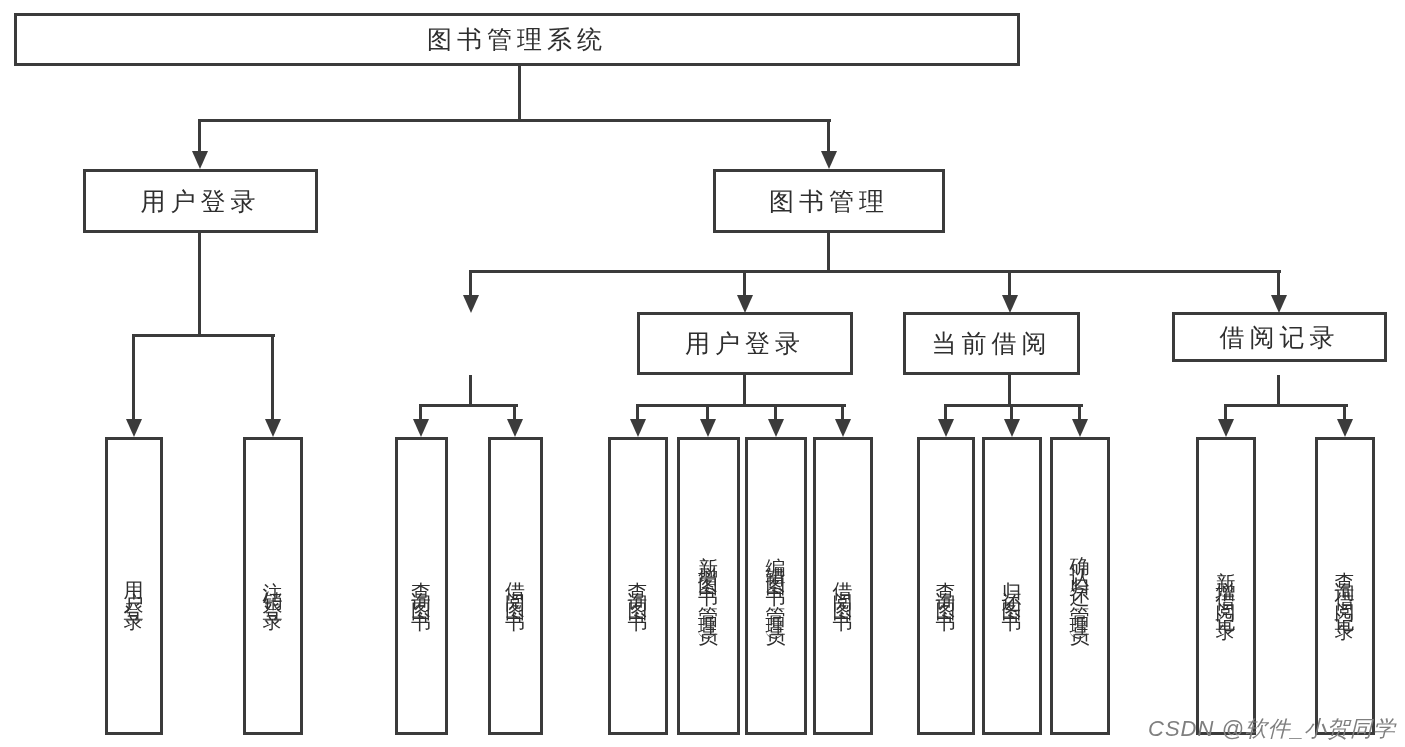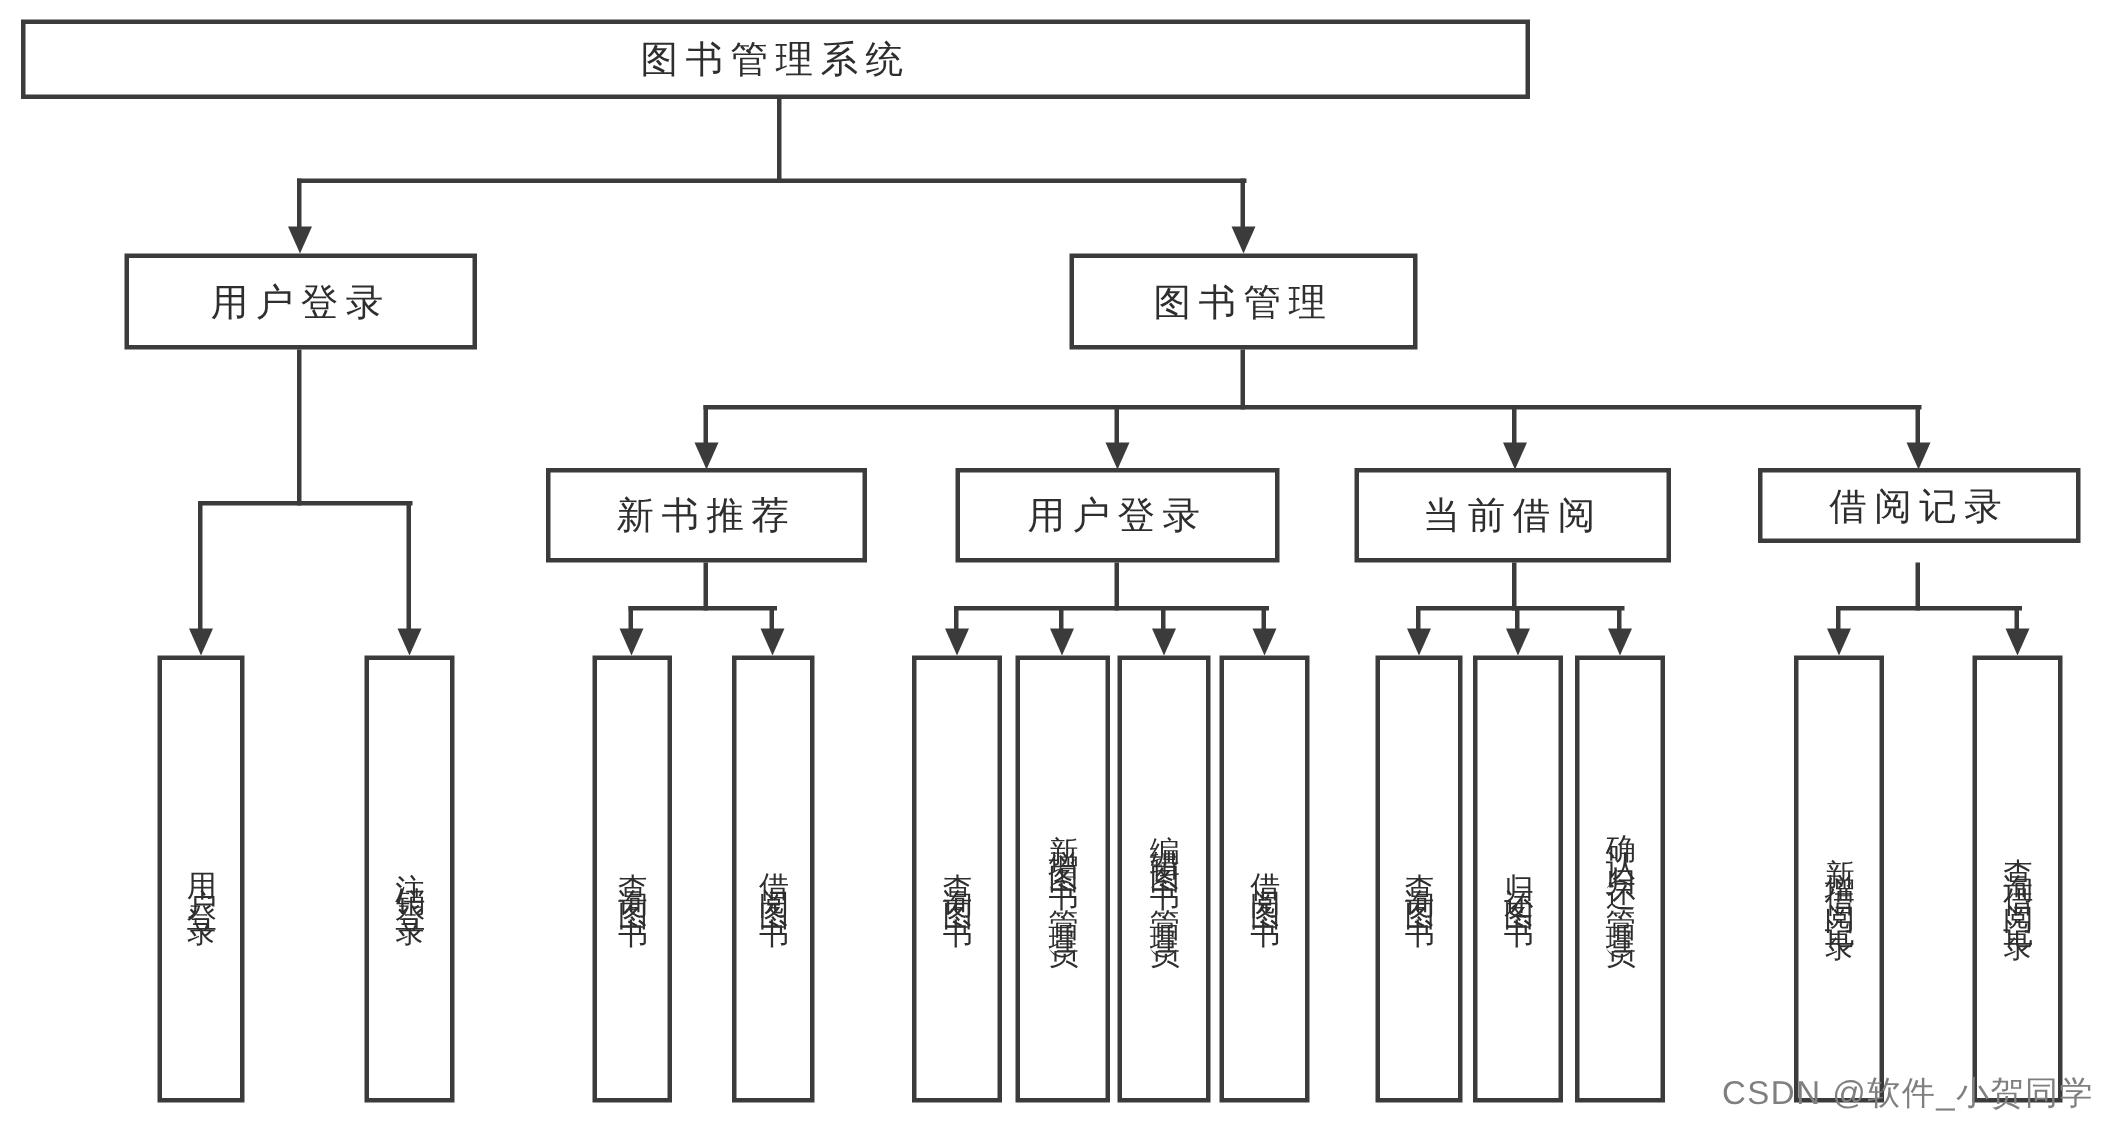--- a/index.html
+++ b/index.html
@@ -38,20 +38,21 @@
     border-left: 8px solid transparent;
     border-right: 8px solid transparent;
     border-top: 18px solid #3b3b3b;
   }
   .watermark {
     position: absolute;
     font-size: 22px;
     color: #7f7f7f;
     letter-spacing: 1px;
     white-space: nowrap;
+    font-style: italic;
   }
 </style>
 </head>
 <body>
 
 <div id="canvas">
 
   <div class="box hbox" style="left:14px; top:13px; width:1006px; height:53px;">
     <span>图书管理系统</span>
   </div>
@@ -81,27 +82,24 @@
   <div class="line" style="left:469px; top:270px; width:812px; height:3px;"></div>
   <div class="line" style="left:469px; top:270px; width:3px; height:27px;"></div>
   <div class="arrow" style="left:463px; top:295px;"></div>
   <div class="line" style="left:743px; top:270px; width:3px; height:27px;"></div>
   <div class="arrow" style="left:737px; top:295px;"></div>
   <div class="line" style="left:1008px; top:270px; width:3px; height:27px;"></div>
   <div class="arrow" style="left:1002px; top:295px;"></div>
   <div class="line" style="left:1277px; top:270px; width:3px; height:27px;"></div>
   <div class="arrow" style="left:1271px; top:295px;"></div>
 
-  <div class="box hbox" style="left:364px; top:312px; width:214px; height:63px;">
-    <span>新书推荐</span>
-  </div>
   <div class="box hbox" style="left:637px; top:312px; width:216px; height:63px;">
     <span>用户登录</span>
   </div>
-  <div class="box hbox" style="left:903px; top:312px; width:211px; height:63px;">
+  <div class="box hbox" style="left:903px; top:312px; width:177px; height:63px;">
     <span>当前借阅</span>
   </div>
   <div class="box hbox" style="left:1172px; top:312px; width:215px; height:50px;">
     <span>借阅记录</span>
   </div>
 
   <div class="line" style="left:469px; top:375px; width:3px; height:32px;"></div>
   <div class="line" style="left:419px; top:404px; width:99px; height:3px;"></div>
   <div class="line" style="left:419px; top:404px; width:3px; height:17px;"></div>
   <div class="arrow" style="left:413px; top:419px;"></div>

